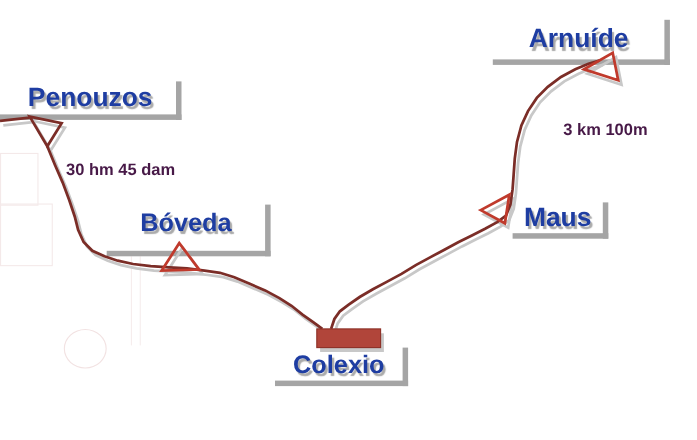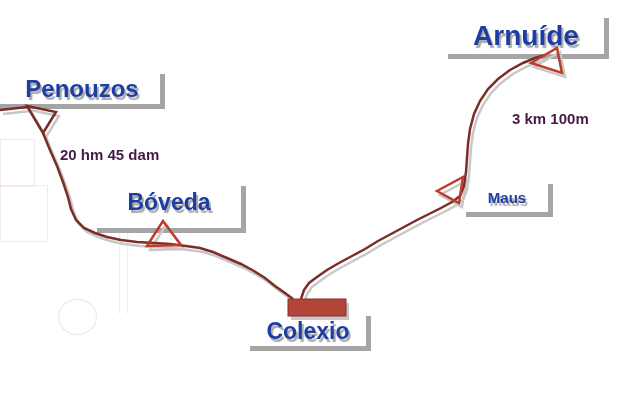--- a/index.html
+++ b/index.html
@@ -27,22 +27,22 @@
     color:#1e3da2;
     font-weight:bold;
     text-align:center;
     text-shadow:2px 3px 1px #aaaaaa;
     white-space:nowrap;
     z-index:2;
   }
   #lbl-penouzos{left:-8px;top:74px;width:156px;height:30px;line-height:30px;font-size:24px;padding-left:12px;}
   #lbl-boveda  {left:97px;top:186px;width:144px;height:42px;line-height:32px;font-size:23px;}
   #lbl-colexio {left:250px;top:316px;width:116px;height:30px;line-height:30px;font-size:23px;}
-  #lbl-maus    {left:466px;top:184px;width:82px;height:28px;line-height:28px;font-size:15px;}
-  #lbl-arnuide {left:448px;top:18px;width:156px;height:36px;line-height:36px;font-size:28px;}
+  #lbl-maus    {left:466px;top:184px;width:82px;height:28px;line-height:28px;font-size:24px;}
+  #lbl-arnuide {left:448px;top:18px;width:156px;height:36px;line-height:36px;font-size:24px;}
 
   
   .distance-label{
     position:absolute;
     color:#471947;
     font-weight:bold;
     font-size:15px;
     white-space:nowrap;
     z-index:3;
   }
@@ -63,21 +63,21 @@
   <div class="faint fr2"></div>
   <div class="faint fr3"></div>
   <div class="faint fc1"></div>
 
   <div class="place-label" id="lbl-penouzos">Penouzos</div>
   <div class="place-label" id="lbl-colexio">Colexio</div>
   <div class="place-label" id="lbl-boveda">Bóveda</div>
   <div class="place-label" id="lbl-maus">Maus</div>
   <div class="place-label" id="lbl-arnuide">Arnuíde</div>
 
-  <div class="distance-label" id="dist-penouzos-boveda">20 hm 45 dam</div>
+  <div class="distance-label" id="dist-penouzos-boveda">30 hm 45 dam</div>
   <div class="distance-label" id="dist-maus-arnuide">3 km 100m</div>
 
   <svg class="route-svg" width="634" height="400" viewBox="0 0 634 400">
 
     <g transform="translate(3,4)" stroke="#c8c8c8" stroke-width="2.5" fill="none">
       <polyline points="0,110 27,107"></polyline>
       <polyline points="43,133 50,150 57,166 63,182 68,197 71,209 76,220 84,228 95,233 107,237 121,240 137,242 154,243 170,244 186,246 200,248 213,252 227,258 241,264 254,271 265,278 275,286 285,293 293,299"></polyline>
       <polyline points="301,299 304,290 309,283 317,277 327,270 339,263 352,256 365,249 378,241 391,234 404,227 417,220 429,214 441,208 452,202 460,196 464,186 466,172 467,158 468,144 470,129 474,114 480,101 488,89 498,79 510,70 523,63 535,58 545,55"></polyline>
       <polygon points="27,106 56,112 43,133"></polygon>
       <polygon points="163,221 147,246 181,245"></polygon>

